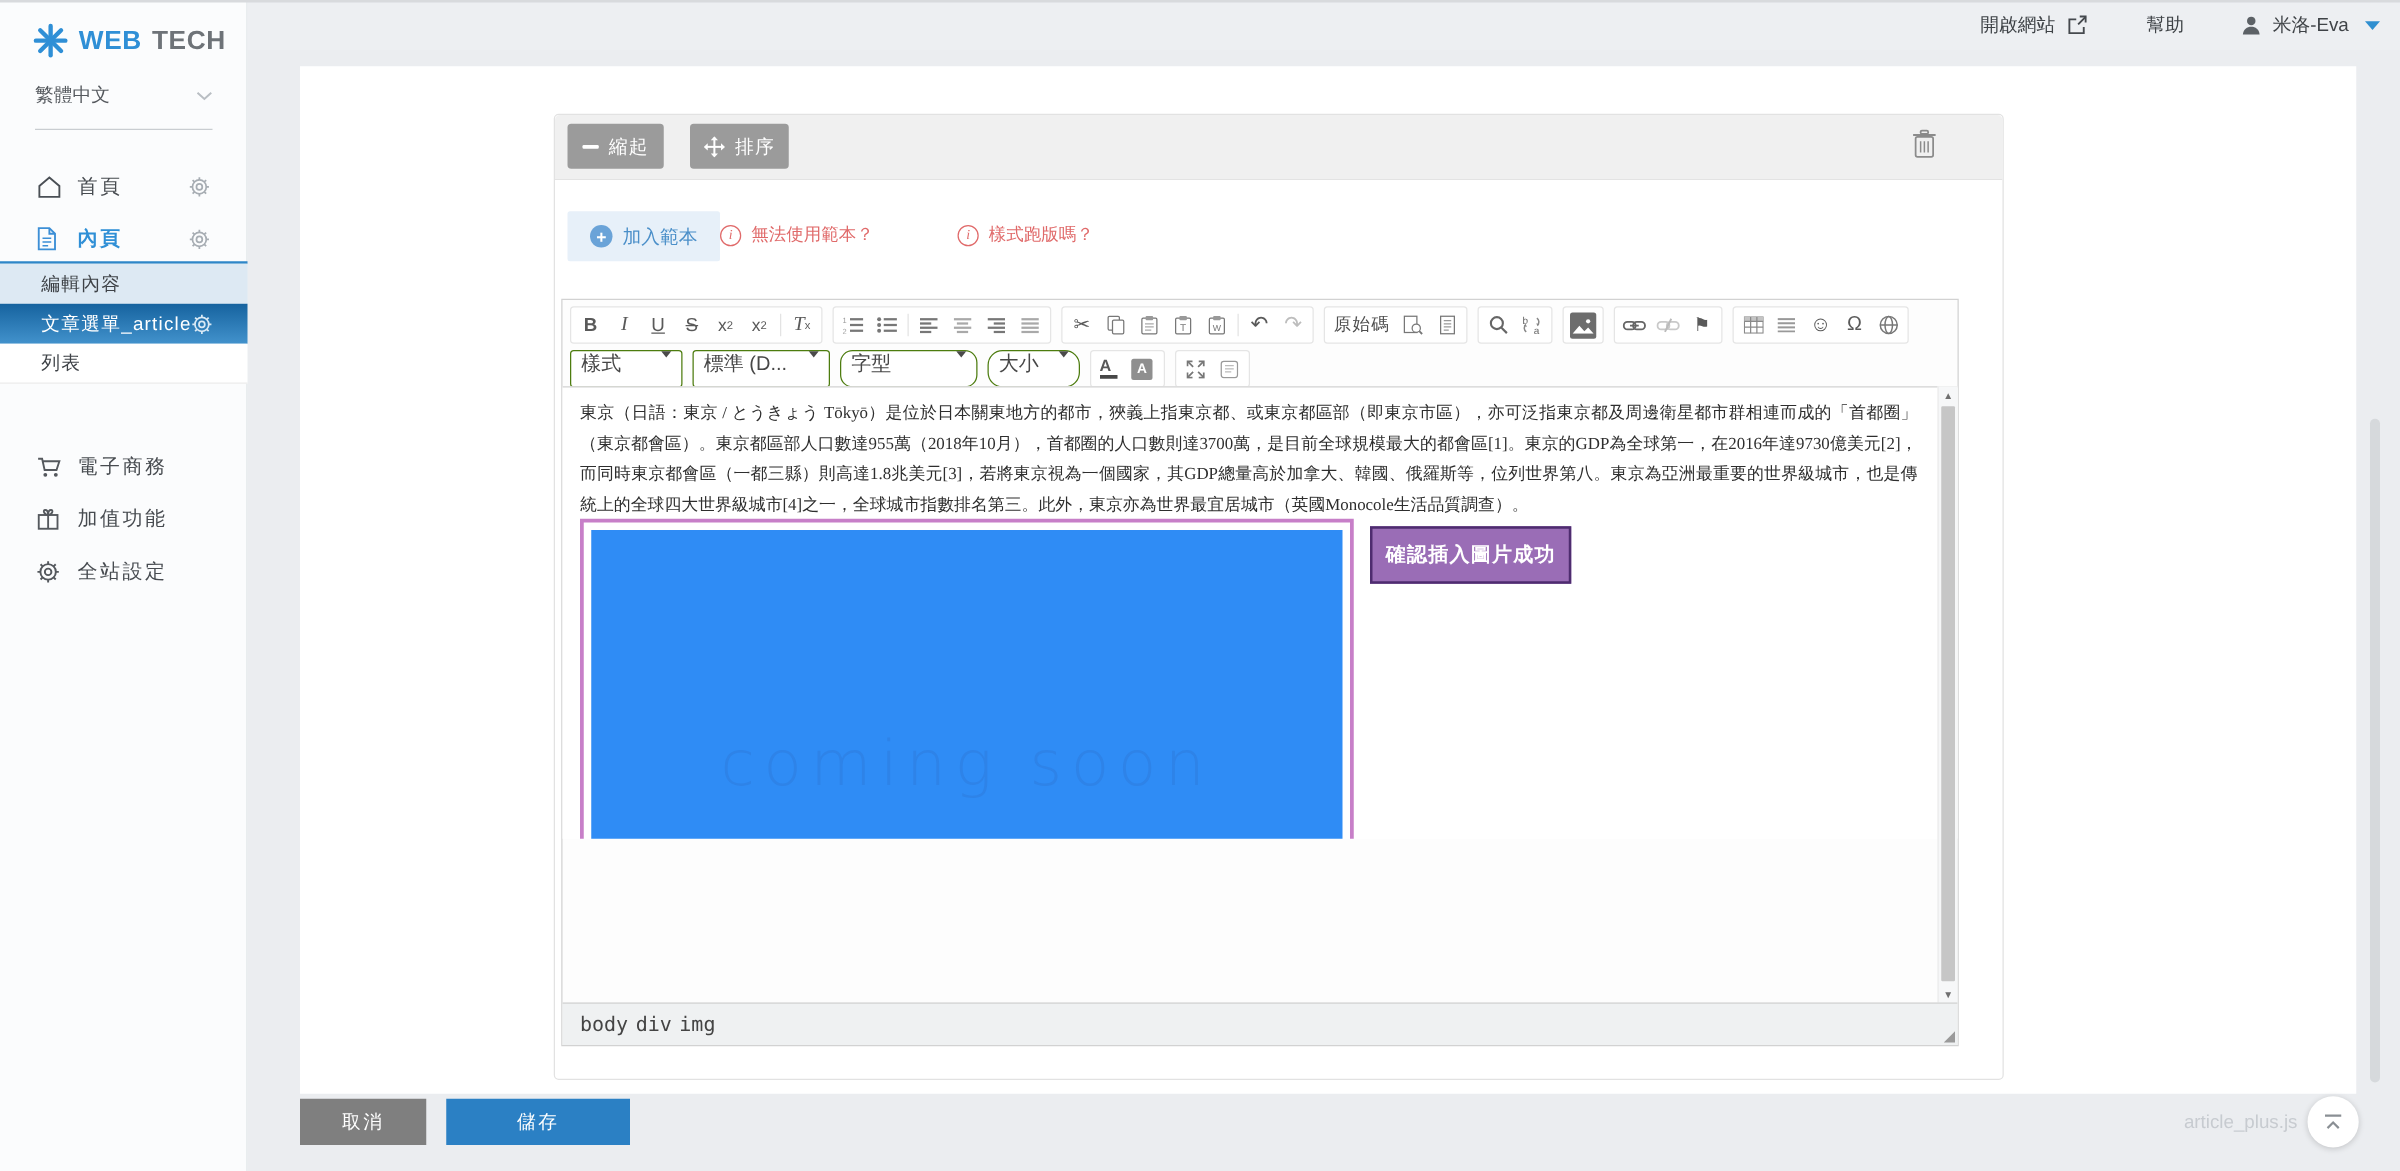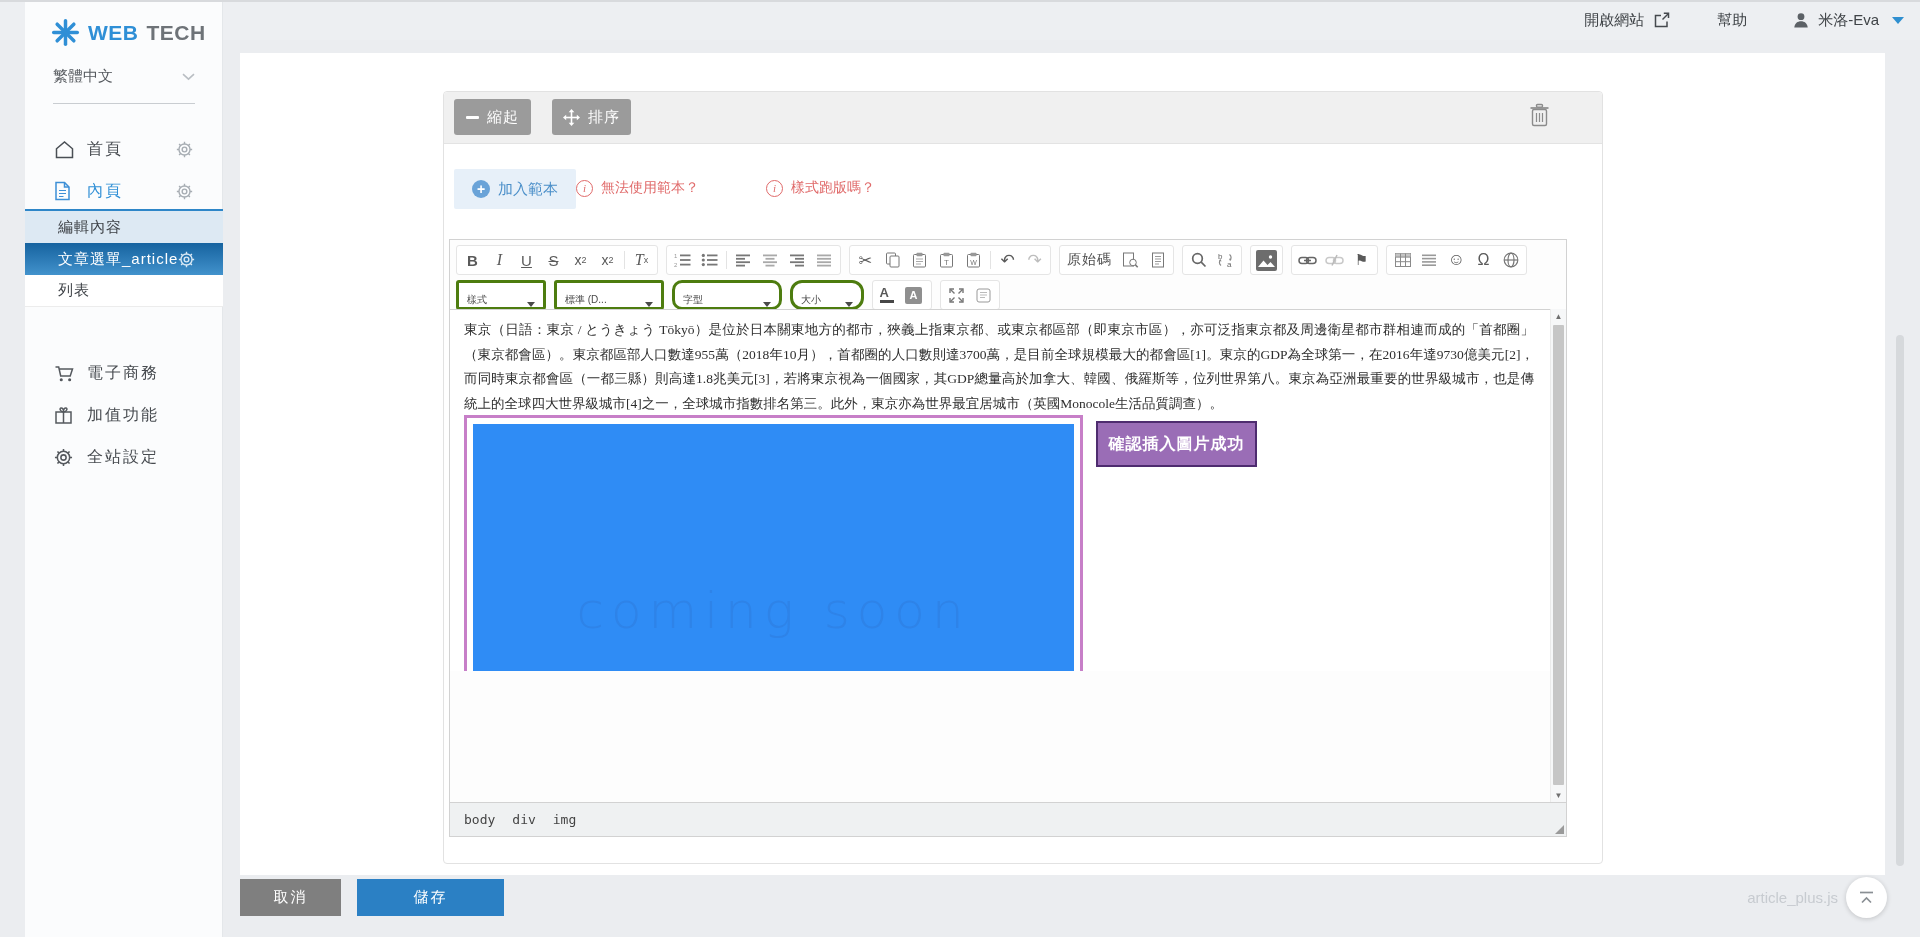--- a/index.html
+++ b/index.html
@@ -7,31 +7,31 @@
   body { font-family:"Liberation Sans","DejaVu Sans",sans-serif; background:#ebedf0; position:relative; color:#3c4043; }
 
   .top-edge { position:absolute; left:0; top:0; width:1920px; height:2px; background:#d8dadd; z-index:9; }
 
   
   .topbar { position:absolute; left:0; top:0; width:1920px; height:40px; background:#edeff2; display:flex; align-items:center; justify-content:flex-end; gap:46px; padding-right:16px; z-index:1; }
   .topbar-item { display:flex; align-items:center; gap:9px; font-size:15px; color:#3f4347; cursor:pointer; }
   .caret-down { width:0; height:0; border-left:6px solid transparent; border-right:6px solid transparent; border-top:7px solid #2f8fd0; margin-left:4px; }
 
   
-  .sidebar { position:absolute; left:0; top:0; width:198px; height:937px; background:#fbfcfd; border-right:1px solid #e4e7ea; z-index:3;margin-left:25px; }
+  .sidebar { position:absolute; left:0; top:0; width:198px; height:937px; background:#fbfcfd; border-right:1px solid #e4e7ea; z-index:3; }
   .logo { position:absolute; left:26px; top:18px; display:flex; align-items:center; gap:8px; }
   .logo-web { font-size:21px; font-weight:bold; color:#2f8fd6; letter-spacing:.5px; }
   .logo-tech { font-size:21px; font-weight:bold; color:#6e7378; letter-spacing:.5px; }
   .lang-row { position:absolute; left:28px; top:76px; width:142px; height:28px; display:flex; align-items:center; justify-content:space-between; border-bottom:1px solid #c9cdd1; padding-bottom:26px; }
   .lang-label { font-size:15px; color:#55595e; }
   .nav-item { position:absolute; left:0; width:198px; height:34px; display:flex; align-items:center; cursor:pointer; }
   .nav-item .nicon { position:absolute; left:29px; display:flex; }
   .nav-item .nlabel { position:absolute; left:62px; font-size:16px; color:#474b50; letter-spacing:2px; }
   .nav-item .ngear { position:absolute; right:30px; display:flex; }
-  .nav-item.active-section .nlabel { color:#2f8fd6; font-weight:normal; }
+  .nav-item.active-section .nlabel { color:#2f8fd6; font-weight:bold; }
   .sub-divider { position:absolute; left:0; top:209px; width:198px; height:2px; background:#2e86c8; }
   .sub-item { position:absolute; left:0; width:198px; height:32px; display:flex; align-items:center; cursor:pointer; }
   .sub-item .slabel { position:absolute; left:33px; font-size:15px; color:#3e4247; letter-spacing:1px; }
   .sub-item.hover-blue { background:#dde9f3; }
   .sub-item.selected { background:linear-gradient(to bottom,#16639f,#4292cc); }
   .sub-item.selected .slabel { color:#ffffff; }
   .sub-item.plain { background:#ffffff; border-bottom:1px solid #ececec; }
 
   
   .main-surface { position:absolute; left:240px; top:53px; width:1645px; height:822px; background:#ffffff; z-index:1; }
@@ -60,41 +60,41 @@
   .tgroup { display:flex; align-items:center; border:1px solid #e5e5e5; border-radius:3px; background:#fff; padding:1px 2px; height:30px; }
   .tbtn { min-width:27px; height:26px; display:flex; align-items:center; justify-content:center; color:#5a5a5a; font-size:14px; cursor:pointer; padding:0 2px; }
   .tbtn.disabled { color:#bdbdbd; }
   .tsep { width:1px; height:18px; background:#e3e3e3; margin:0 3px; }
   .glyphB { font-weight:bold; font-size:15px; }
   .glyphI { font-family:"Liberation Serif",serif; font-style:italic; font-size:16px; }
   .glyphU { text-decoration:underline; font-size:15px; }
   .glyphS { text-decoration:line-through; font-size:15px; }
   .src-label { font-size:14px; color:#4e4e4e; padding:0 5px; letter-spacing:1px; }
   .img-tile { width:21px; height:21px; background:#6d6d6d; border-radius:2px; display:flex; align-items:center; justify-content:center; }
-  .combo { display:flex; align-items:flex-end; justify-content:space-between; border:3px solid #4d7c0f; border-radius:3px; background:#fff; height:30px; padding:0 8px; font-size:10px; color:#474747; cursor:pointer; }
+  .combo { display:flex; align-items:flex-start; justify-content:space-between; border:1px solid #4d7c0f; border-radius:3px; background:#fff; height:30px; padding:0 8px; font-size:16px; color:#474747; cursor:pointer; }
   .combo .cb-caret { width:0; height:0; border-left:4px solid transparent; border-right:4px solid transparent; border-top:5px solid #4a4a4a; margin-left:8px; }
   .color-a { position:relative; font-size:13px; font-weight:bold; color:#595959; line-height:10px; }
   .color-bar { width:14px; height:3px; background:#474747; margin-top:2px; }
   .bg-a-tile { width:17px; height:17px; background:#8f8f8f; border-radius:2px; color:#fff; font-size:11px; font-weight:bold; display:flex; align-items:center; justify-content:center; }
 
   .cke-content { position:absolute; left:0; top:69px; width:1116px; height:362px; background:#ffffff; border-top:1px solid #d2d2d2; overflow:hidden; }
   .doc-text { position:absolute; left:14px; top:8px; width:1070px; font-family:"Liberation Serif","DejaVu Serif",serif; font-size:13.5px; line-height:24.6px; color:#2e2e2e; text-align:justify; }
   .img-sel { position:absolute; left:14px; top:105px; width:619px; height:391px; border:3px solid #c77fc8; background:#ffffff; padding:6px; }
   .img-blue { width:100%; height:100%; background:#2f8cf5; display:flex; flex-direction:column; align-items:center; justify-content:center; gap:26px; }
   .img-title { font-size:66px; color:#2a76cf; letter-spacing:22px; text-indent:22px; }
   .img-sub { font-size:50px; color:#2e83e8; letter-spacing:7px; font-weight:300; font-family:"DejaVu Sans","Liberation Sans",sans-serif; }
 
   
   .cke-scroll { position:absolute; right:0; top:69px; width:16px; height:494px; background:#f6f7f8; border-left:1px solid #ebebeb; }
   .cke-scroll .arr { position:absolute; left:0; width:15px; height:15px; display:flex; align-items:center; justify-content:center; font-size:8px; color:#6f6f6f; }
   .cke-scroll .arr.up { top:0; }
   .cke-scroll .arr.down { bottom:0; }
   .cke-thumb { position:absolute; left:2px; top:16px; width:11px; height:460px; background:#c6c6c6; border-radius:1px; }
 
-  .cke-path { position:absolute; left:0; bottom:0; width:1116px; height:34px; background:#eff1f2; border-top:1px solid #d2d2d2; display:flex; align-items:center; gap:17px; padding-left:14px; font-family:"DejaVu Sans Mono","Liberation Mono",monospace; font-size:13px; color:#444444; }
+  .cke-path { position:absolute; left:0; bottom:0; width:1116px; height:34px; background:#eff1f2; border-top:1px solid #d2d2d2; display:flex; align-items:center; gap:6px; padding-left:14px; font-family:"DejaVu Sans Mono","Liberation Mono",monospace; font-size:16px; color:#444444; }
   .resize-corner { position:absolute; right:2px; bottom:2px; width:0; height:0; border-left:9px solid transparent; border-bottom:9px solid #9a9a9a; }
 
   
   .confirm-overlay { position:absolute; left:1096px; top:421px; width:161px; height:46px; background:#9a6db6; border:2px solid #4e2c6f; color:#ffffff; font-size:16px; font-weight:bold; display:flex; align-items:center; justify-content:center; letter-spacing:1px; z-index:6; cursor:pointer; }
 
   
   .btn-cancel { position:absolute; left:240px; top:879px; width:101px; height:37px; background:#7f7f7f; color:#fff; font-size:15px; display:flex; align-items:center; justify-content:center; letter-spacing:2px; cursor:pointer; z-index:4; }
   .btn-save { position:absolute; left:357px; top:879px; width:147px; height:37px; background:#2b80c4; color:#fff; font-size:15px; display:flex; align-items:center; justify-content:center; letter-spacing:2px; cursor:pointer; z-index:4; }
   .script-name { position:absolute; right:82px; top:889px; font-size:15px; color:#c7cbd0; z-index:4; }
   .scrolltop-btn { position:absolute; left:1846px; top:877px; width:41px; height:41px; border-radius:50%; background:#ffffff; box-shadow:0 1px 5px rgba(0,0,0,.18); display:flex; align-items:center; justify-content:center; z-index:5; cursor:pointer; }

